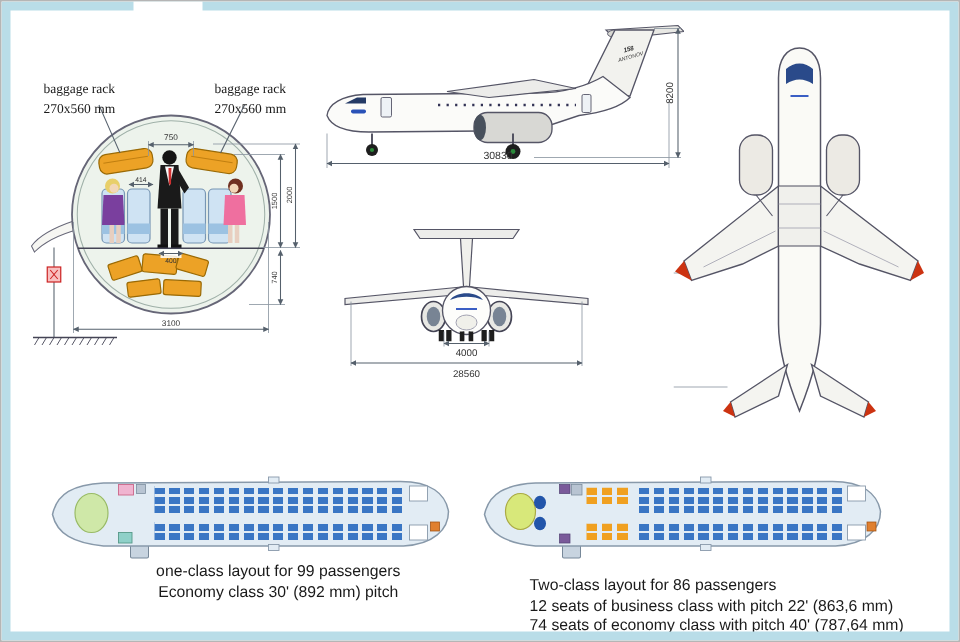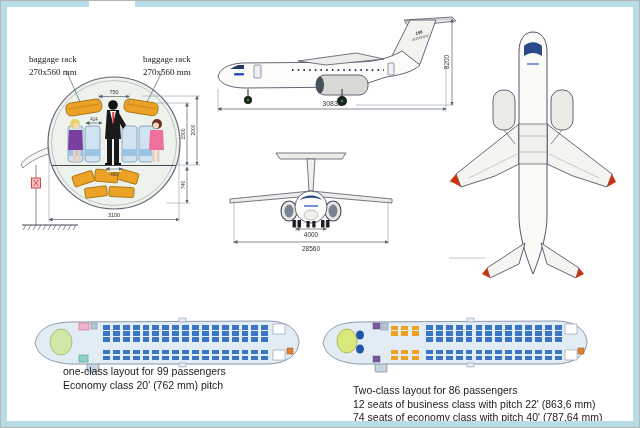--- a/index.html
+++ b/index.html
@@ -332,22 +332,22 @@
       <rect x="246" y="13" width="12" height="10" fill="#fff" stroke="#8899aa" stroke-width="0.6"></rect>
       <rect x="246" y="39" width="12" height="10" fill="#fff" stroke="#8899aa" stroke-width="0.6"></rect>
       <rect x="259" y="37" width="6" height="6" fill="#e08030" stroke="#a05010" stroke-width="0.5"></rect>
     </svg>
     <div class="seatband seats-orange-2" style="left:72px;top:14px;width:31px;height:11px;"></div>
     <div class="seatband seats-orange-2" style="left:72px;top:38px;width:31px;height:11px;"></div>
     <div class="seatband seats-blue-3" style="left:107px;top:13px;width:136px;height:18px;"></div>
     <div class="seatband seats-blue-2" style="left:107px;top:37px;width:136px;height:12px;"></div>
   </div>
 
-  <div class="caption" style="left:62px;top:364px;width:245px;">
+  <div class="caption" style="left:62px;top:374px;width:245px;text-align:center;">
     <div>one-class layout for 99 passengers</div>
-    <div>Economy class 20' (762 mm) pitch</div>
+    <div>Economy class 30' (892 mm) pitch</div>
   </div>
   <div class="caption" style="left:352px;top:383px;width:275px;">
     <div>Two-class layout for 86 passengers</div>
     <div>12 seats of business class with pitch 22' (863,6 mm)</div>
     <div>74 seats of economy class with pitch 40' (787,64 mm)</div>
   </div>
 </div>
 
 </body></html>

